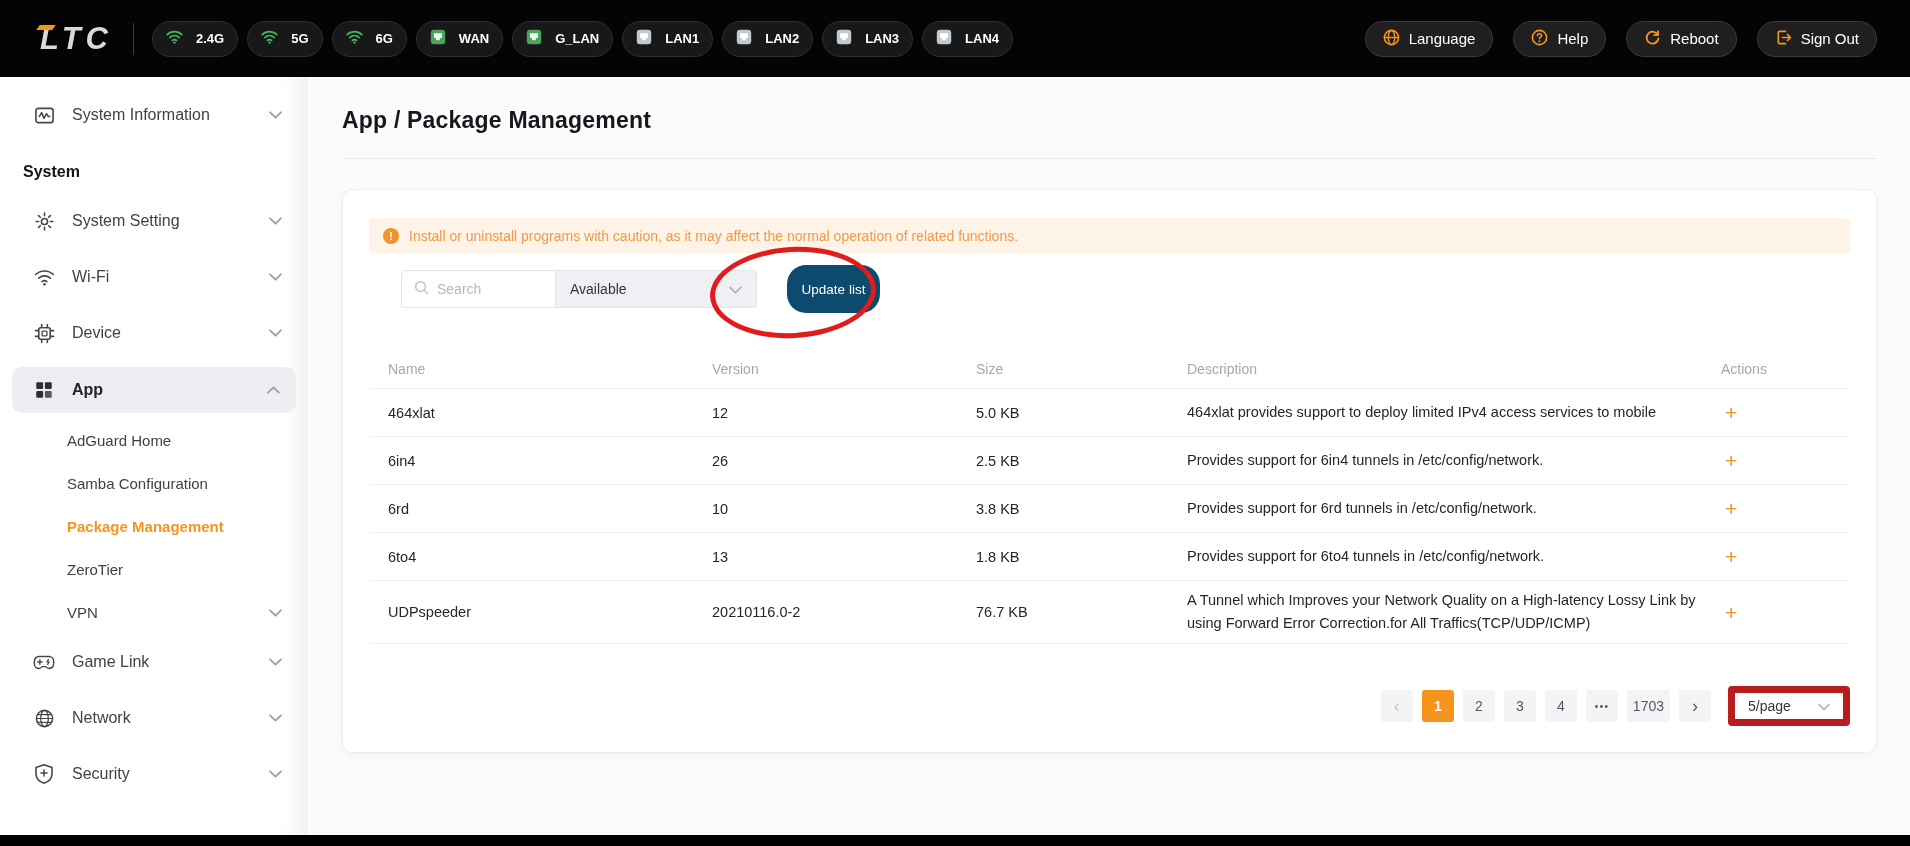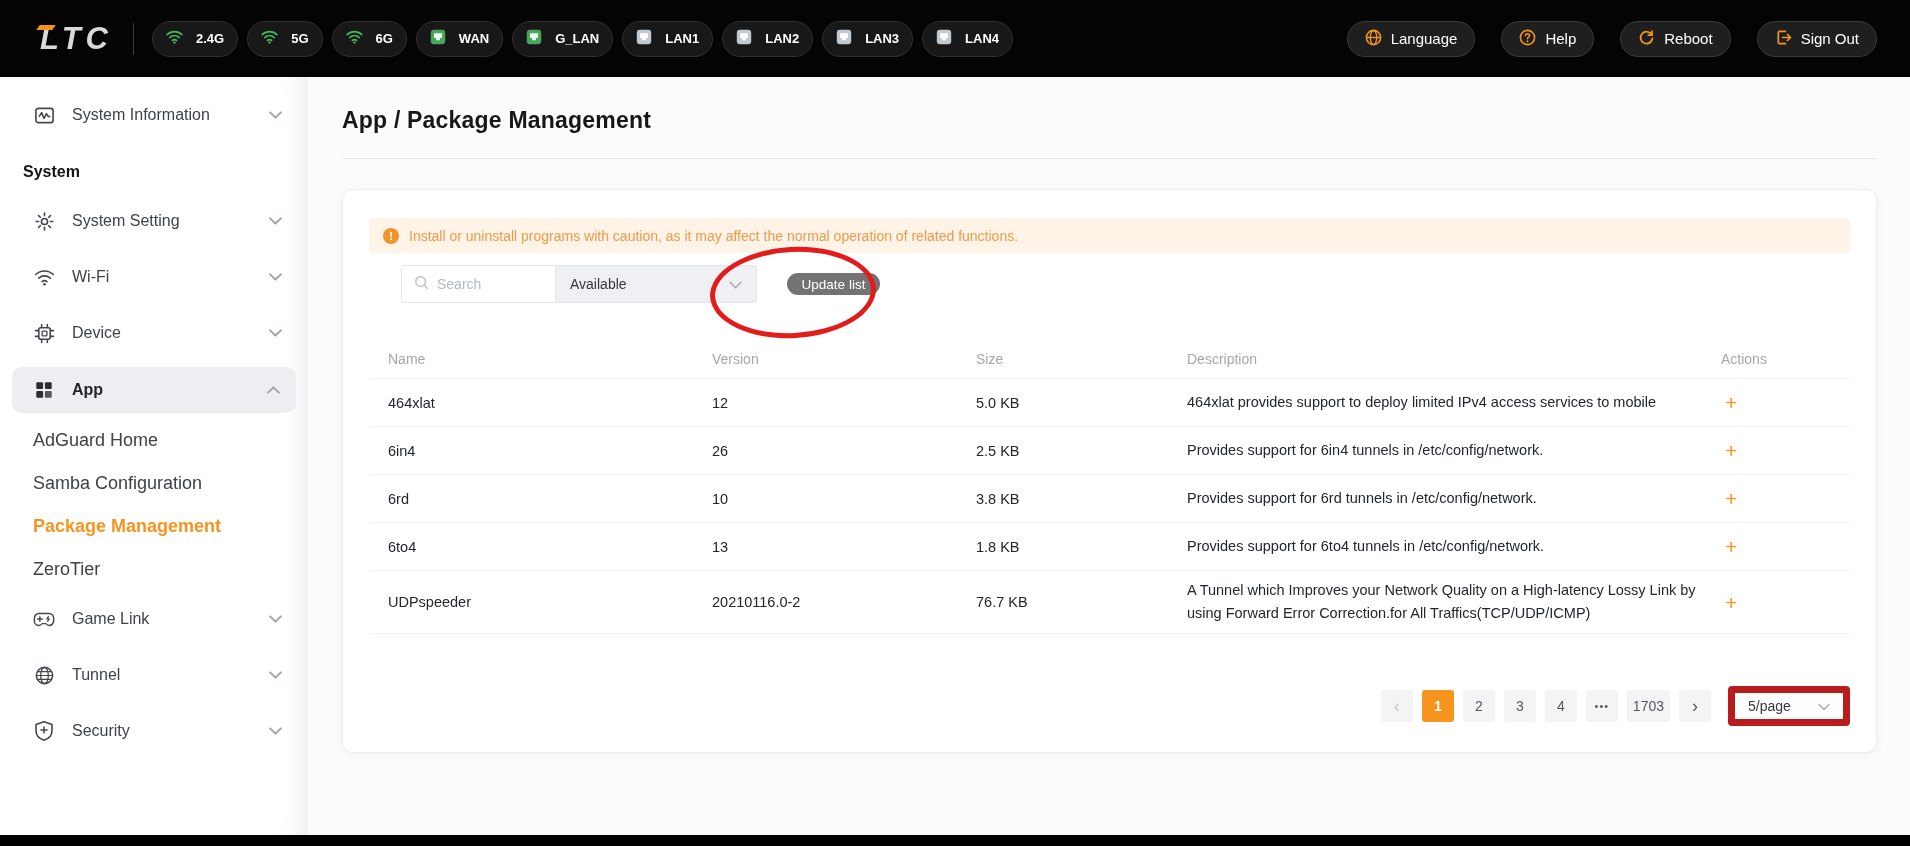--- a/index.html
+++ b/index.html
@@ -19,21 +19,21 @@
     font-style:italic; letter-spacing:5px; padding-right:8px; }
   .logo-accent { position:absolute; top:4px; left:-2px; width:16px; height:5px;
     background:#f7941e; transform:skewX(-35deg); }
   .tb-divider { width:1px; height:32px; background:#3a3a3a; margin:0 18px 0 12px; }
   .pill-row { display:flex; align-items:center; gap:9px; }
   .pill {
     display:flex; align-items:center; gap:13px; background:#181818;
     border:1px solid #2f2f2f; border-radius:18px; height:36px; padding:0 13px;
     color:#ffffff; font-size:13px; font-weight:bold; cursor:pointer;
   }
-  .tb-actions { margin-left:auto; display:flex; gap:26px; }
+  .tb-actions { margin-left:auto; display:flex; gap:20px; }
   .tb-btn {
     display:flex; align-items:center; gap:9px; background:#1f1f1f;
     border:1px solid #3a3a3a; border-radius:18px; height:36px; padding:0 17px;
     color:#ffffff; font-size:15px; cursor:pointer;
   }
 
   
   .body-row { flex:1 1 auto; display:flex; min-height:0; }
   .sidebar {
     width:308px; background:#ffffff; flex:0 0 auto; padding-top:10px;
@@ -42,22 +42,22 @@
   .side-item {
     display:flex; align-items:center; height:56px; padding:0 26px 0 33px;
     color:#3f4246; font-size:16px; cursor:pointer;
   }
   .side-item .s-icon { width:22px; height:22px; margin-right:17px; color:#44474c;
     display:flex; align-items:center; justify-content:center; flex:0 0 auto; }
   .side-item .chev { margin-left:auto; color:#9aa0a6; display:flex; }
   .section-label { padding:20px 0 12px 23px; font-weight:bold; color:#141414; font-size:16px; }
   .side-item.app-active { background:#edeef1; border-radius:10px; margin:6px 12px;
     padding:0 16px 0 21px; height:46px; font-weight:bold; color:#232528; }
-  .sub-item { display:flex; align-items:center; height:43px; padding:0 26px 0 33px;
-    color:#3f4246; font-size:18px; cursor:pointer; }
+  .sub-item { display:flex; align-items:center; height:43px; padding:0 26px 0 67px;
+    color:#3f4246; font-size:15px; cursor:pointer; }
   .sub-item.active { color:#f7941e; font-weight:bold; }
   .sub-item .chev { margin-left:auto; color:#9aa0a6; display:flex; }
 
   .main { flex:1 1 auto; padding:30px 33px 0 34px; background:#fafbfc; min-width:0; }
   .page-title { font-size:23px; font-weight:bold; color:#15171a; letter-spacing:0.2px; }
   .title-divider { border:none; border-top:1px solid #e8e9eb; margin:24px 0 0 0; }
 
   
   .card {
     margin-top:30px; background:#ffffff; border:1px solid #ecedef; border-radius:10px;
@@ -82,22 +82,22 @@
   .search-box input { border:none; outline:none; width:100%; font-size:14px;
     color:#33373c; font-family:"Liberation Sans", sans-serif; background:transparent; }
   .search-box input::placeholder { color:#b4b9c0; }
   .filter-select {
     width:201px; height:38px; background:#eef0f3; border:1px solid #e3e5e8;
     border-left:none; border-radius:0 4px 4px 0; display:flex; align-items:center;
     justify-content:space-between; padding:0 14px; font-size:14px; color:#33373c;
     cursor:pointer;
   }
   .update-btn {
-    margin-left:30px; width:93px; height:22px; border:none; border-radius:19px;
-    background:#737373; color:#fff; font-size:13.5px; cursor:pointer;
+    margin-left:30px; width:93px; height:48px; border:none; border-radius:19px;
+    background:#0c4a6e; color:#fff; font-size:13.5px; cursor:pointer;
     font-family:"Liberation Sans", sans-serif;
   }
   .annotation-ellipse {
     position:absolute; left:341px; top:-18px; width:166px; height:91px;
     border:5.5px solid #e21b1b; border-radius:50%; transform:rotate(-3deg);
     pointer-events:none;
   }
 
   
   .table { margin-top:36px; flex:0 0 auto; }
@@ -366,20 +366,28 @@
       </div>
       <div class="sub-item">
         <span>Samba Configuration</span>
       </div>
       <div class="sub-item active">
         <span>Package Management</span>
       </div>
       <div class="sub-item">
         <span>ZeroTier</span>
       </div>
+      <div class="sub-item">
+        <span>VPN</span>
+        <span class="chev">
+          <svg width="13" height="8" viewBox="0 0 12 7" fill="none">
+              <path d="M1 1l5 5 5-5" stroke="currentColor" stroke-width="1.6" stroke-linecap="round" stroke-linejoin="round"></path>
+            </svg>
+        </span>
+      </div>
 
       <div class="side-item">
         <span class="s-icon">
           <svg width="22" height="17" viewBox="0 0 24 18" fill="none">
               <path d="M6.5 2.5h11a5 5 0 0 1 5 5v3a5 5 0 0 1-5 5c-1.6 0-2.6-1-3.5-2h-4c-0.9 1-1.9 2-3.5 2a5 5 0 0 1-5-5v-3a5 5 0 0 1 5-5z" stroke="currentColor" stroke-width="1.6" stroke-linejoin="round"></path>
               <path d="M7.5 6v5M5 8.5h5" stroke="currentColor" stroke-width="1.5" stroke-linecap="round"></path>
               <path d="M16.8 5.8l-1.6 2.6h2.4l-1.6 2.6" stroke="currentColor" stroke-width="1.4" stroke-linecap="round" stroke-linejoin="round"></path>
             </svg>
         </span>
         <span>Game Link</span>
@@ -391,21 +399,21 @@
       </div>
 
       <div class="side-item">
         <span class="s-icon">
           <svg width="21" height="21" viewBox="0 0 22 22" fill="none">
               <circle cx="11" cy="11" r="8.5" stroke="currentColor" stroke-width="1.6"></circle>
               <ellipse cx="11" cy="11" rx="4" ry="8.5" stroke="currentColor" stroke-width="1.3"></ellipse>
               <path d="M2.5 11h17M3.6 7h14.8M3.6 15h14.8" stroke="currentColor" stroke-width="1.3"></path>
             </svg>
         </span>
-        <span>Tunnel</span>
+        <span>Network</span>
         <span class="chev">
           <svg width="13" height="8" viewBox="0 0 12 7" fill="none">
               <path d="M1 1l5 5 5-5" stroke="currentColor" stroke-width="1.6" stroke-linecap="round" stroke-linejoin="round"></path>
             </svg>
         </span>
       </div>
 
       <div class="side-item">
         <span class="s-icon">
           <svg width="20" height="22" viewBox="0 0 20 22" fill="none">

